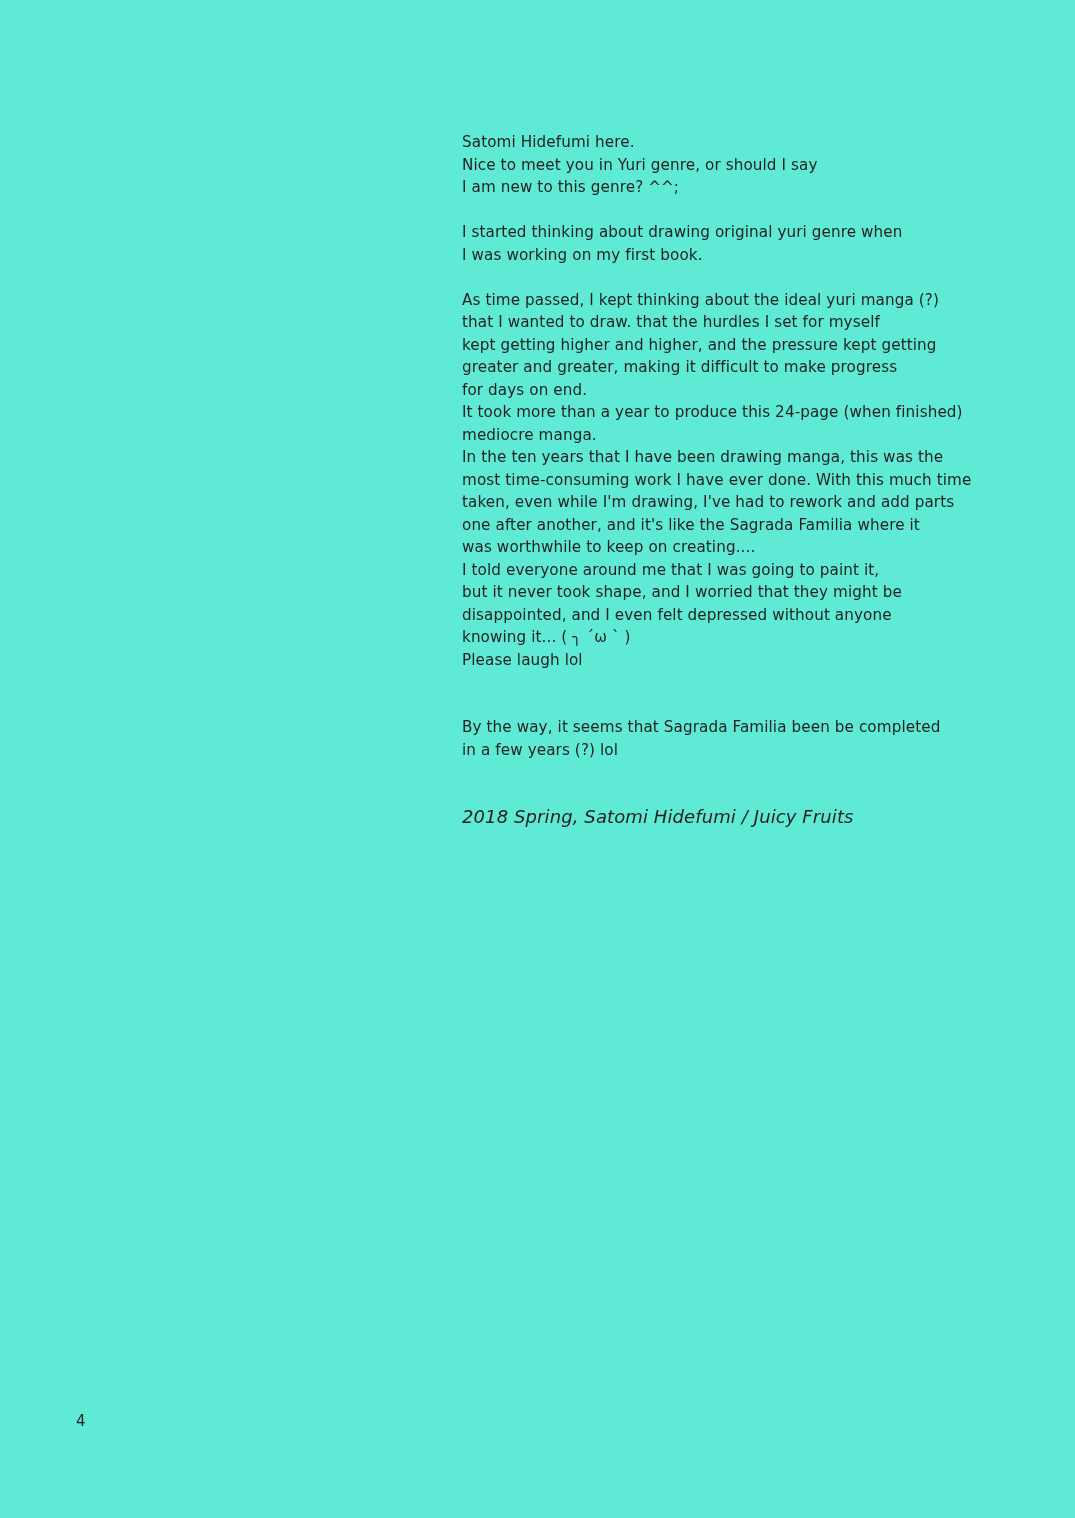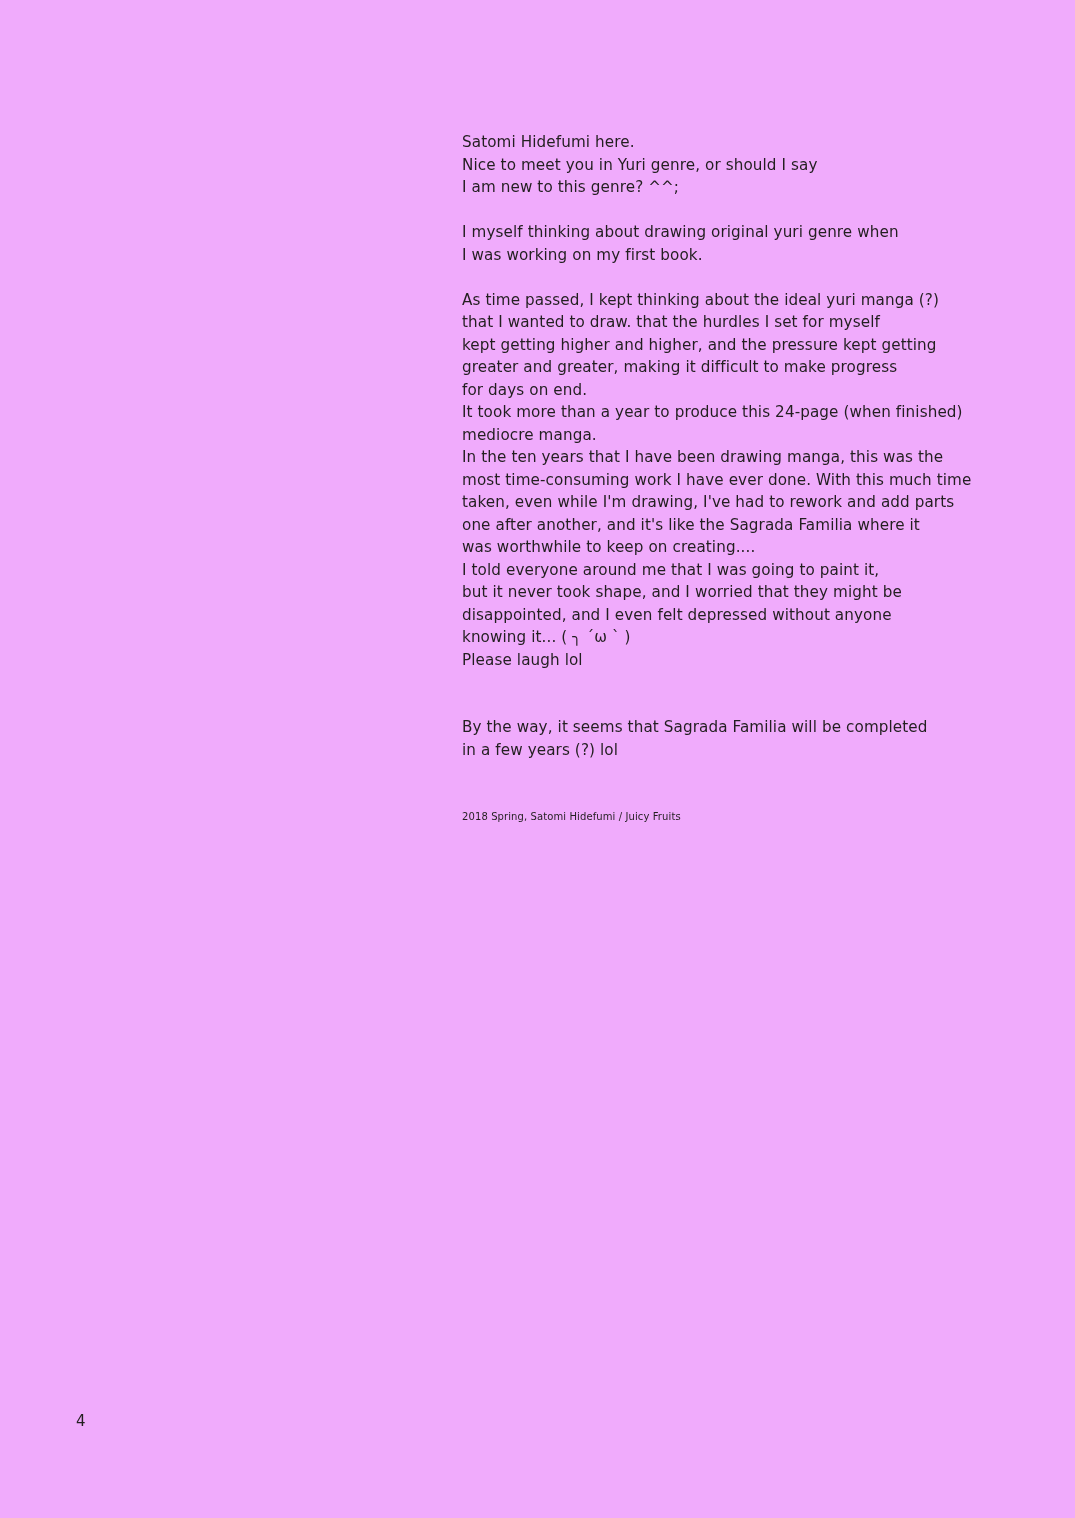--- a/index.html
+++ b/index.html
@@ -11,21 +11,21 @@
     width: 1075px;
     height: 1518px;
     position: relative;
     font-family: "DejaVu Sans", sans-serif;
     color: #231f20;
     overflow: hidden;
   }
   .page {
     position: absolute;
     inset: 0;
-    background: #f0abfc;
+    background: #5eead4;
   }
   .afterword {
     position: absolute;
     left: 462px;
     top: 131px;
     width: 560px;
     font-size: 15.2px;
     line-height: 22.5px;
     color: #231f20;
     letter-spacing: 0.1px;
@@ -33,42 +33,43 @@
   .para {
     margin: 0;
     white-space: pre-wrap;
   }
   .gap {
     height: 22.5px;
   }
   .signature {
     margin: 0;
     white-space: pre-wrap;
-    font-size: 10px;
+    font-size: 18px;
+    font-style: italic;
   }
   .page-number {
     position: absolute;
     left: 76px;
     top: 1412px;
     font-size: 15px;
     color: #231f20;
     font-family: "DejaVu Sans", sans-serif;
   }
 </style>
 </head>
 <body>
 
 <div class="page">
 
   <div class="afterword">
     <p class="para">Satomi Hidefumi here.
 Nice to meet you in Yuri genre, or should I say
 I am new to this genre? ^^;</p>
     <div class="gap"></div>
-    <p class="para">I myself thinking about drawing original yuri genre when
+    <p class="para">I started thinking about drawing original yuri genre when
 I was working on my first book.</p>
     <div class="gap"></div>
     <p class="para">As time passed, I kept thinking about the ideal yuri manga (?)
 that I wanted to draw. that the hurdles I set for myself
 kept getting higher and higher, and the pressure kept getting
 greater and greater, making it difficult to make progress
 for days on end.
 It took more than a year to produce this 24-page (when finished)
 mediocre manga.
 In the ten years that I have been drawing manga, this was the
@@ -76,21 +77,21 @@
 taken, even while I'm drawing, I've had to rework and add parts
 one after another, and it's like the Sagrada Familia where it
 was worthwhile to keep on creating....
 I told everyone around me that I was going to paint it,
 but it never took shape, and I worried that they might be
 disappointed, and I even felt depressed without anyone
 knowing it... ( ╮ ´ω ` )
 Please laugh lol</p>
     <div class="gap"></div>
     <div class="gap"></div>
-    <p class="para">By the way, it seems that Sagrada Familia will be completed
+    <p class="para">By the way, it seems that Sagrada Familia been be completed
 in a few years (?) lol</p>
     <div class="gap"></div>
     <div class="gap"></div>
     <p class="signature">2018 Spring, Satomi Hidefumi / Juicy Fruits</p>
   </div>
 
   <div class="page-number">4</div>
 
 </div>
 

